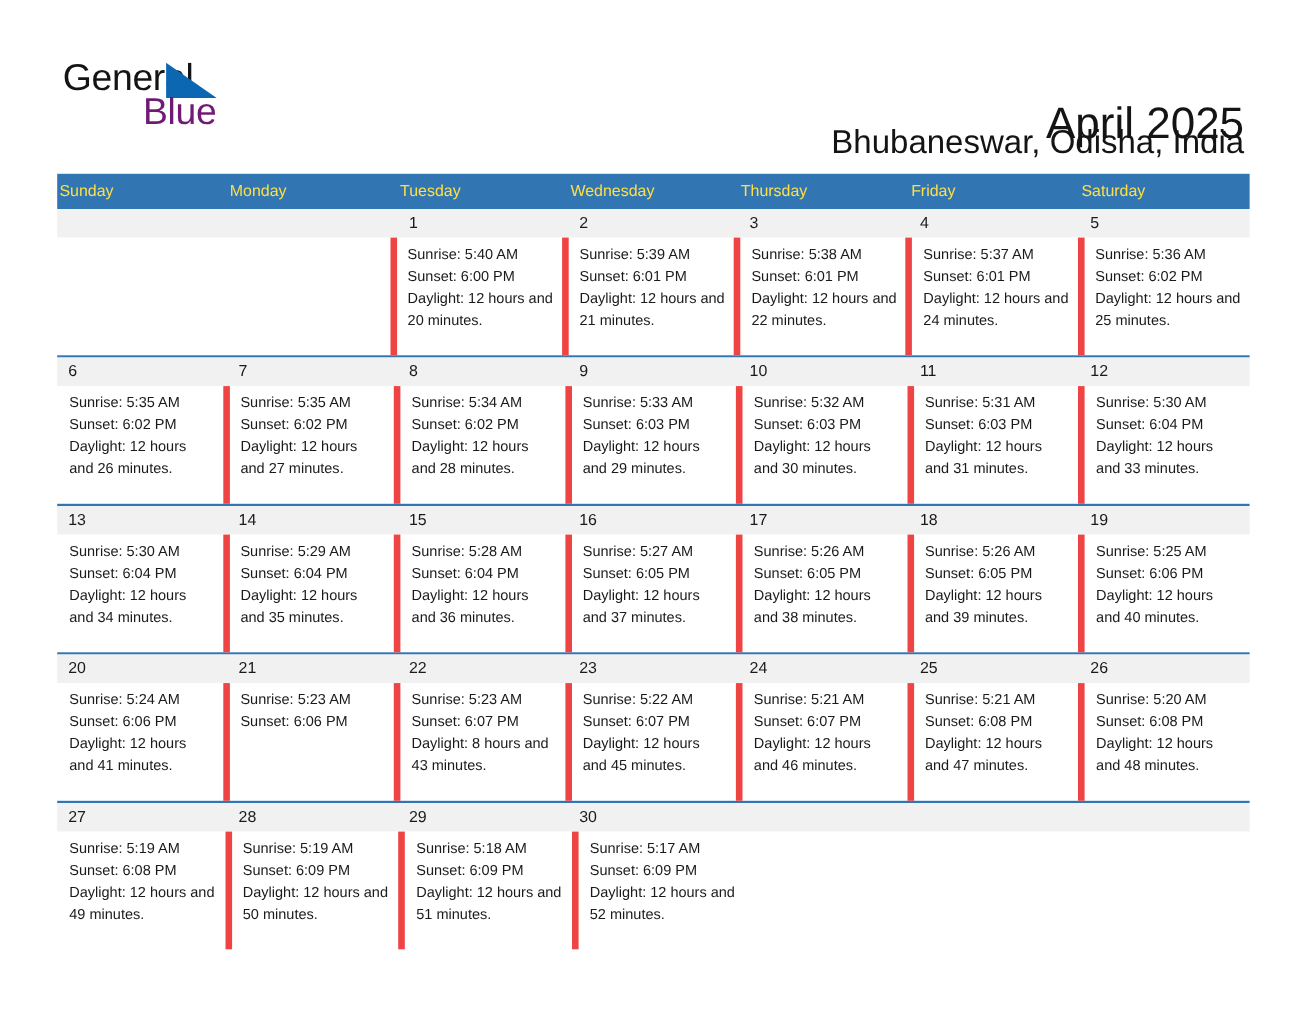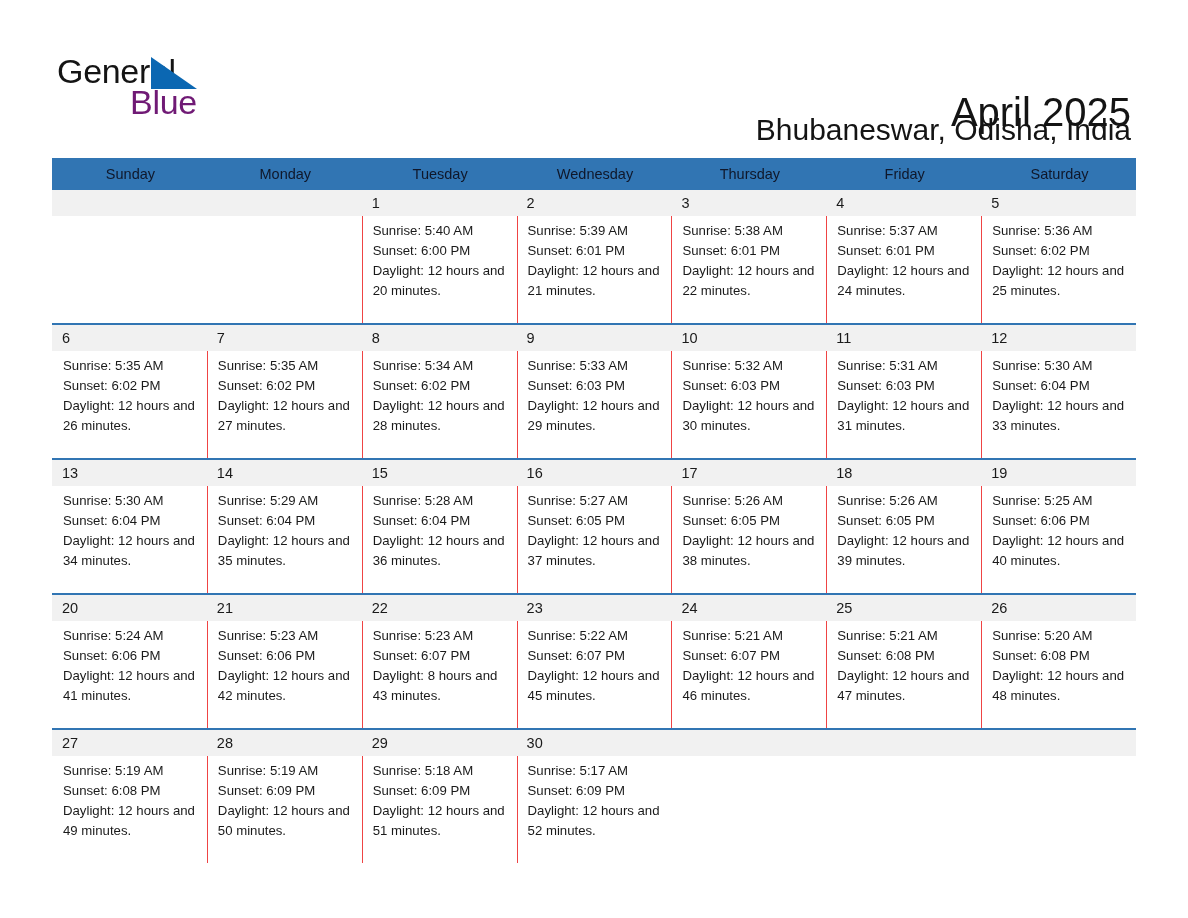--- a/index.html
+++ b/index.html
@@ -98,28 +98,27 @@
   }
   .dow-row {
     display: flex;
     width: 100%;
     height: 32px;
     background: #3175b3;
   }
   .dow-cell {
     flex: 1 1 0;
     min-width: 0;
-    color: #0f172a;
+    color: #fde047;
     font-size: 14.5px;
     line-height: 32px;
     padding-left: 2px;
     box-sizing: border-box;
     white-space: nowrap;
     overflow: hidden;
-    text-align: center;
   }
 
   .week {
     width: 100%;
     border-top: 2px solid #3175b3;
     box-sizing: border-box;
   }
   .week:first-of-type {
     border-top: none;
   }
@@ -145,21 +144,21 @@
     box-sizing: border-box;
   }
   .body-cell {
     flex: 1 1 0;
     min-width: 0;
     padding: 5px 8px 0 10px;
     box-sizing: border-box;
     font-size: 13.2px;
     line-height: 20px;
     color: #1a1a1a;
-    border-left: 1px solid #ef4444;
+    border-left: 6px solid #ef4444;
   }
   .body-cell.first-col,
   .body-cell.empty {
     border-left: 1px solid transparent;
   }
   .body-cell .line {
     white-space: nowrap;
   }
   .body-cell .wrapline {
     white-space: normal;
@@ -341,21 +340,20 @@
           </div>
           <div class="week-body">
             <div class="body-cell first-col">
               <div class="line">Sunrise: 5:24 AM</div>
               <div class="line">Sunset: 6:06 PM</div>
               <div class="wrapline">Daylight: 12 hours and 41 minutes.</div>
             </div>
             <div class="body-cell">
               <div class="line">Sunrise: 5:23 AM</div>
               <div class="line">Sunset: 6:06 PM</div>
-              <div class="wrapline">Daylight: 12 hours and 42 minutes.</div>
             </div>
             <div class="body-cell">
               <div class="line">Sunrise: 5:23 AM</div>
               <div class="line">Sunset: 6:07 PM</div>
               <div class="wrapline">Daylight: 8 hours and 43 minutes.</div>
             </div>
             <div class="body-cell">
               <div class="line">Sunrise: 5:22 AM</div>
               <div class="line">Sunset: 6:07 PM</div>
               <div class="wrapline">Daylight: 12 hours and 45 minutes.</div>

